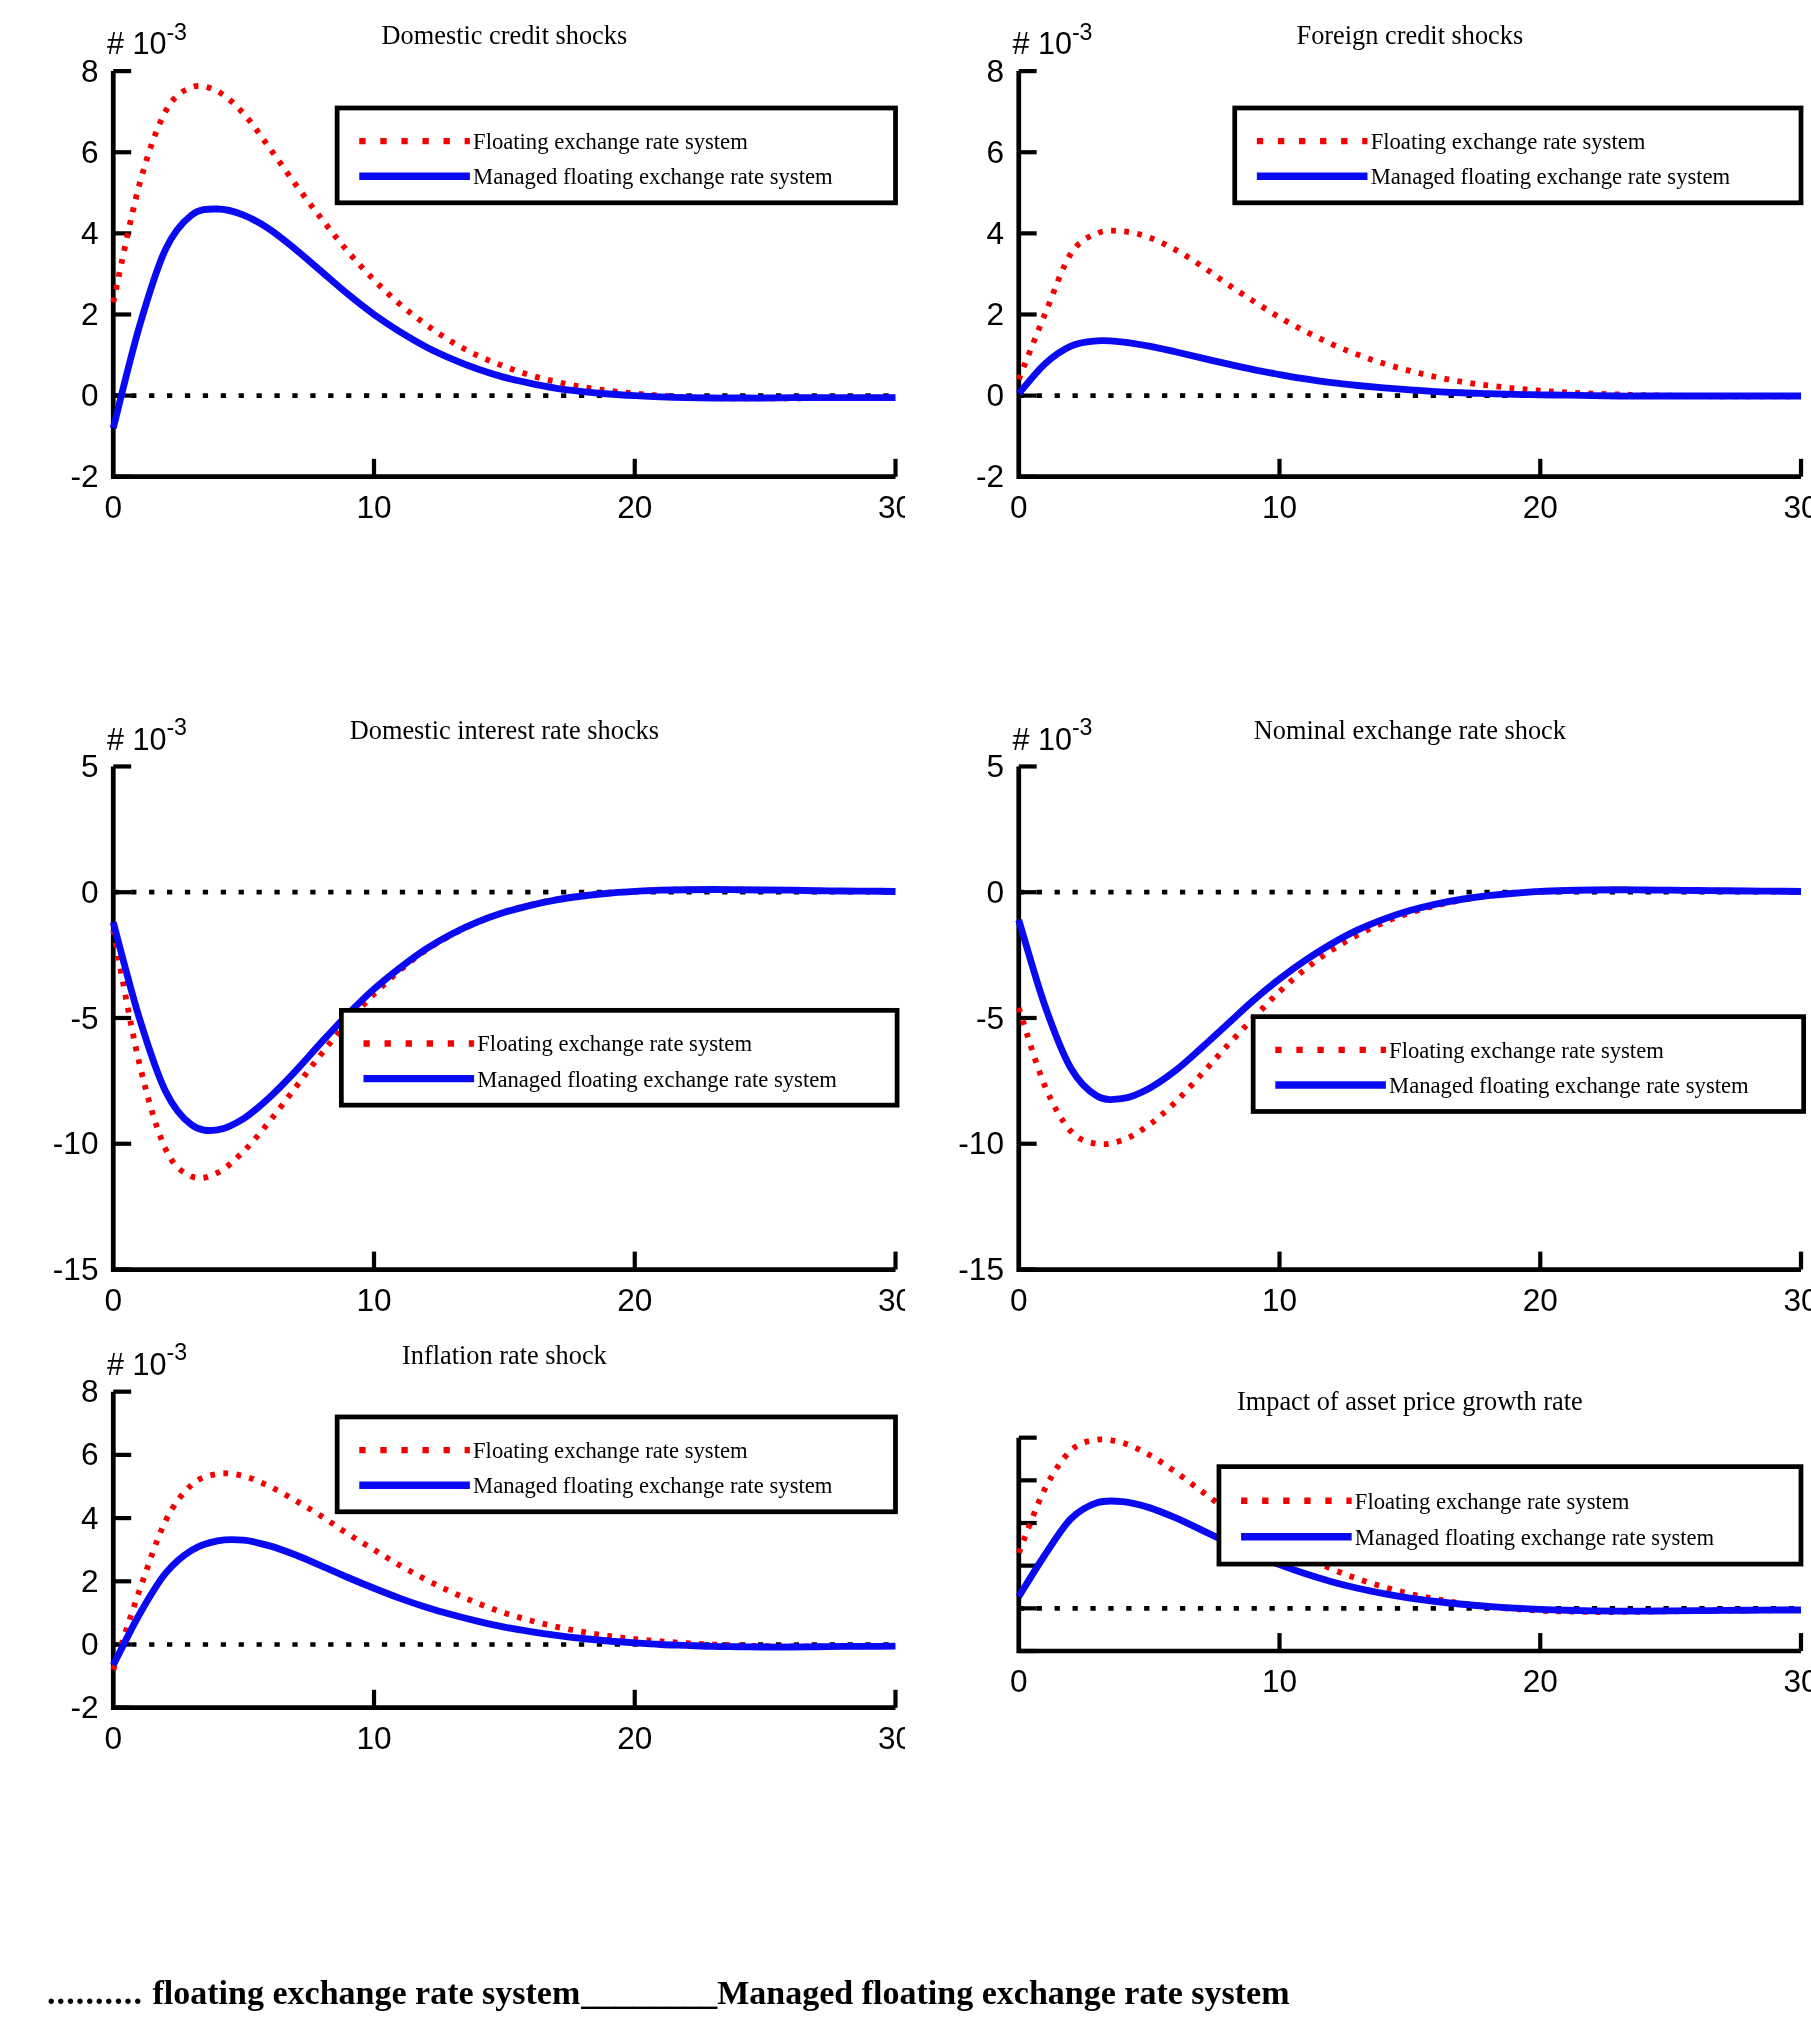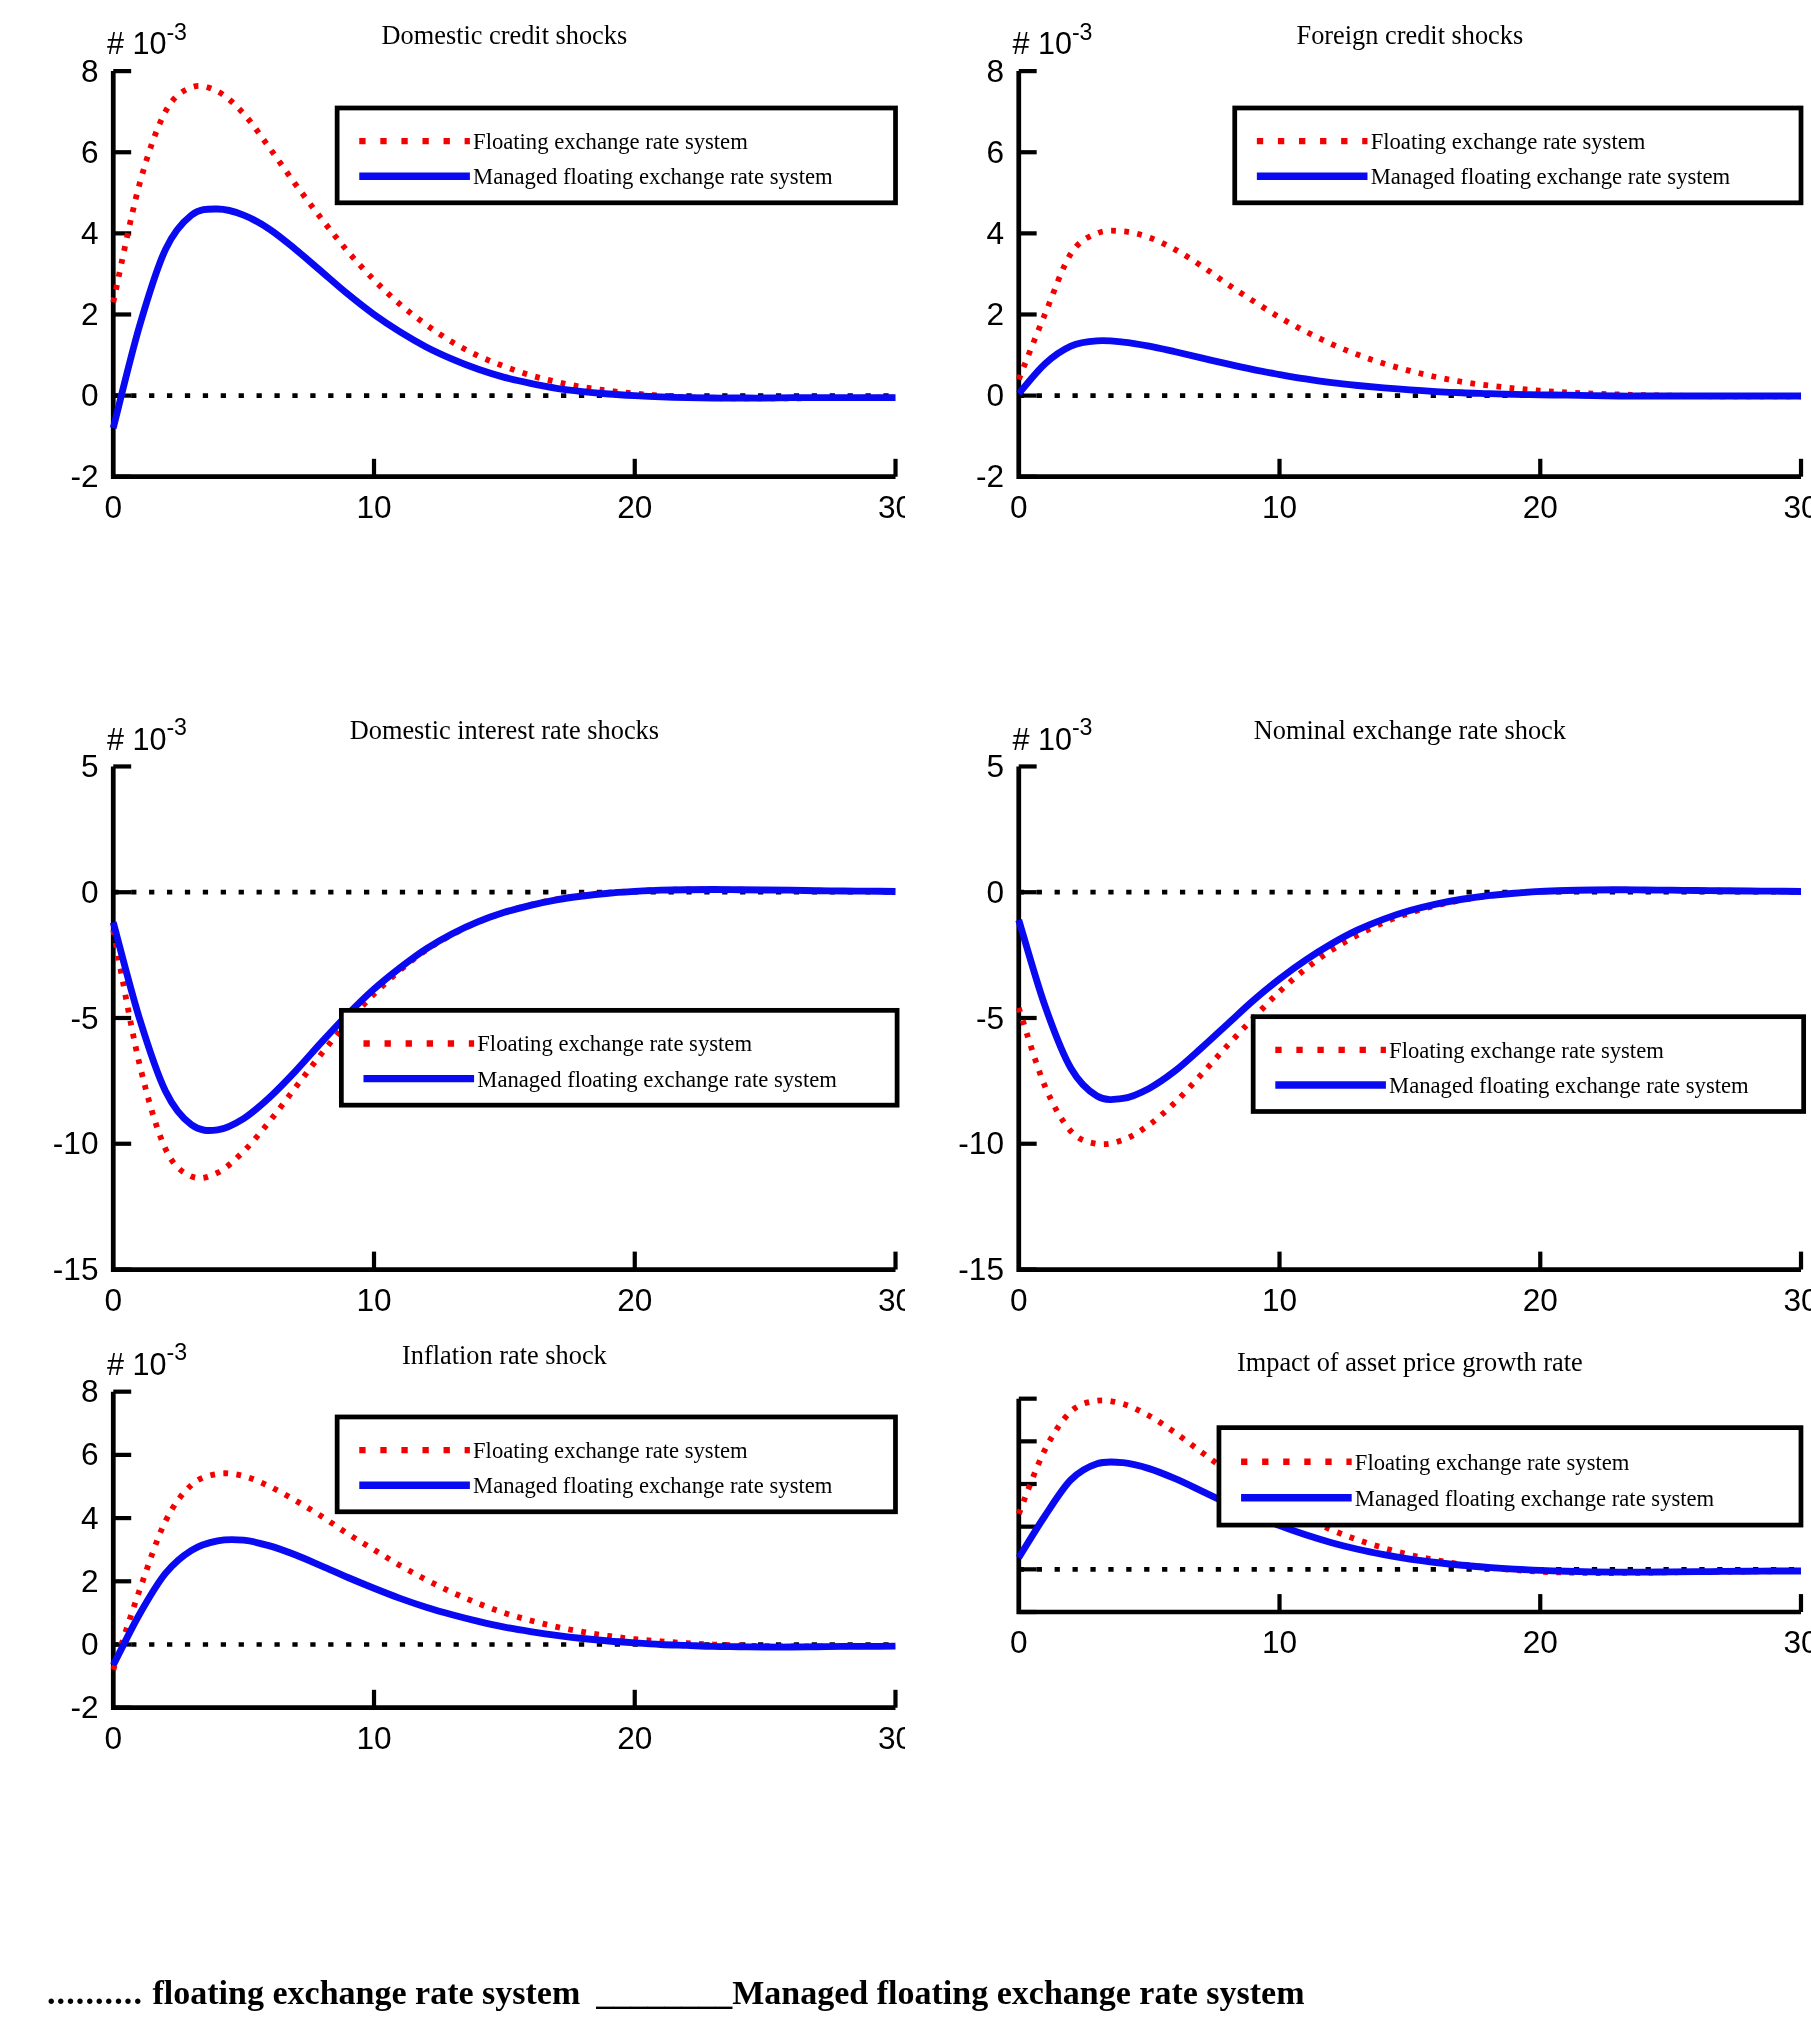--- a/index.html
+++ b/index.html
@@ -6,21 +6,21 @@
   body{width:1811px;height:2035px;position:relative;font-family:"Liberation Serif",serif;}
   .figure{position:absolute;left:0;top:0;width:1811px;height:2035px;background:#fff;}
   .panel{position:absolute;margin:0;padding:0;}
   .panel svg{display:block;width:100%;height:100%;}
   .caption{position:absolute;left:0;top:1950px;width:1811px;height:85px;
            display:flex;align-items:center;justify-content:flex-start;
            padding-left:47px;box-sizing:border-box;
            font-family:"Liberation Serif",serif;font-weight:bold;font-size:34px;color:#000;}
   .caption .dots{letter-spacing:1.1px;}
   .caption .lbl1{margin-left:9.5px;}
-  .caption .uline{margin-left:16px;letter-spacing:0px;}
+  .caption .uline{margin-left:1px;letter-spacing:0px;}
   .caption .lbl2{margin-left:0px;}
 </style>
 </head>
 <body>
 
 <div class="figure">
 
   <figure class="panel" style="left:0;top:0;width:905px;height:669px;">
     <svg class="chart" viewBox="0 0 1718 1270">
         <text x="957.5" y="83" text-anchor="middle" font-family="&quot;Liberation Serif&quot;,serif" font-size="50" fill="#000">Domestic credit shocks</text>
@@ -195,21 +195,21 @@
         <g>
           <rect x="640" y="148" width="1060" height="180" fill="#fff" stroke="#000" stroke-width="9"></rect>
           <line x1="682" y1="211" x2="892" y2="211" stroke="#f40000" stroke-width="12" stroke-dasharray="12 28"></line>
           <text x="898" y="226" font-family="&quot;Liberation Serif&quot;,serif" font-size="43" fill="#000">Floating exchange rate system</text>
           <line x1="682" y1="277.6" x2="892" y2="277.6" stroke="#0a0af2" stroke-width="14"></line>
           <text x="898" y="292.6" font-family="&quot;Liberation Serif&quot;,serif" font-size="43" fill="#000">Managed floating exchange rate system</text>
         </g>
       </svg>
   </figure>
 
-  <figure class="panel" style="left:905px;top:1346px;width:906px;height:611px;">
+  <figure class="panel" style="left:905px;top:1385px;width:906px;height:611px;">
     <svg class="chart" viewBox="0 0 1718 1160">
         <text x="957.5" y="48" text-anchor="middle" font-family="&quot;Liberation Serif&quot;,serif" font-size="50" fill="#000">Impact of asset price growth rate</text>
         <line x1="215" y1="424" x2="1700" y2="424" stroke="#000" stroke-width="9" stroke-dasharray="10 24"></line>
         <path d="M 215,100 L 215,505 L 1700,505" fill="none" stroke="#000" stroke-width="9"></path>
         <line x1="215" y1="100" x2="249" y2="100" stroke="#000" stroke-width="8"></line>
         <line x1="215" y1="181" x2="249" y2="181" stroke="#000" stroke-width="8"></line>
         <line x1="215" y1="262" x2="249" y2="262" stroke="#000" stroke-width="8"></line>
         <line x1="215" y1="343" x2="249" y2="343" stroke="#000" stroke-width="8"></line>
         <line x1="215" y1="424" x2="249" y2="424" stroke="#000" stroke-width="8"></line>
         <line x1="215" y1="505" x2="249" y2="505" stroke="#000" stroke-width="8"></line>

